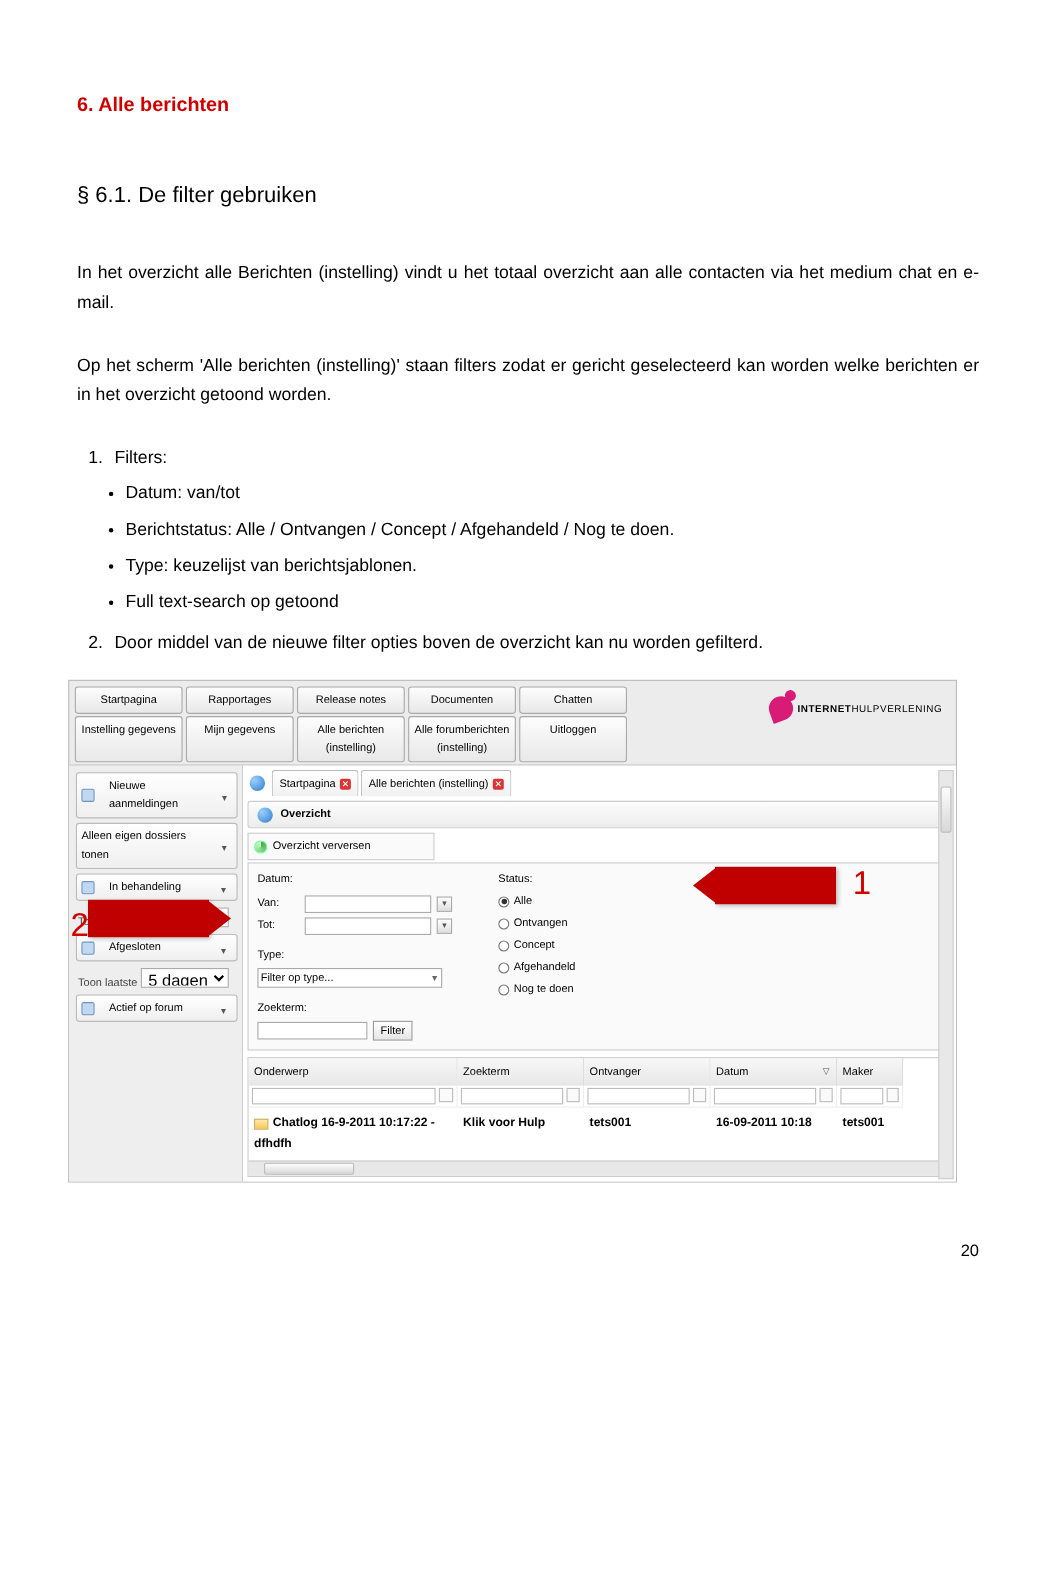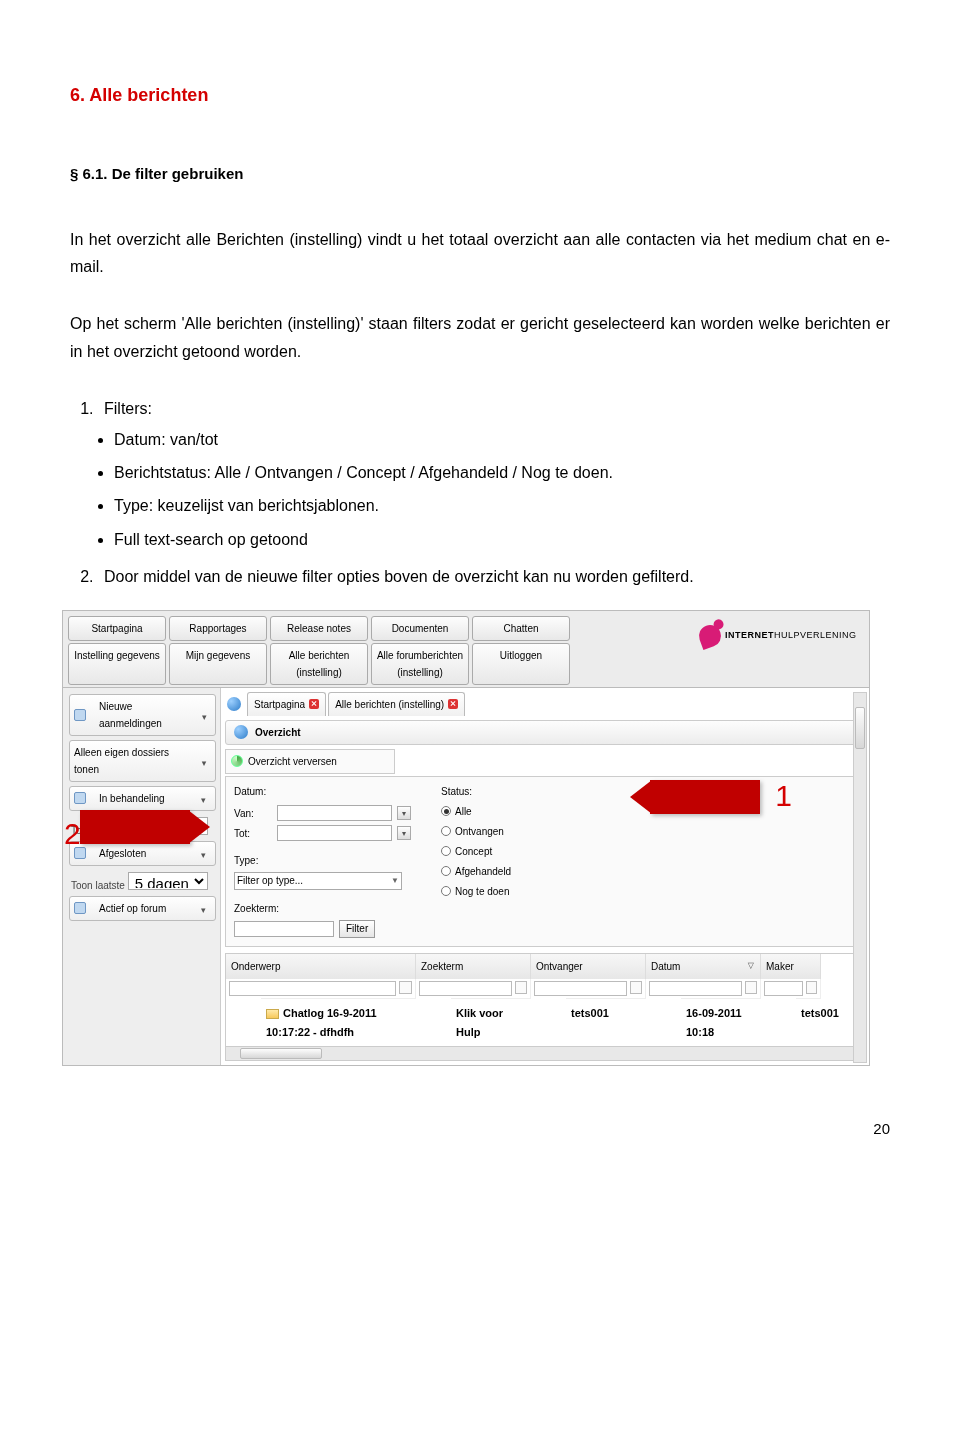--- a/index.html
+++ b/index.html
@@ -13,22 +13,22 @@
     background: #fff;
     width: 960px;
   }
   h2.title {
     color: #d40000;
     font-weight: bold;
     font-size: 18px;
     margin: 0 0 50px 0;
   }
   h3.subhead {
-    font-weight: bold;
-    font-size: 15px;
+    font-weight: normal;
+    font-size: 20px;
     margin: 0 0 40px 0;
   }
   p.body-text {
     text-align: justify;
     margin: 0 0 30px 0;
   }
   ol.num-list { margin: 0 0 10px 28px; padding: 0; }
   ol.num-list > li { margin: 0 0 5px 0; padding-left: 6px; }
   ul.bullets { list-style: disc; margin: 4px 0 10px 10px; padding: 0; }
   ul.bullets li { margin: 0 0 6px 0; }
@@ -116,21 +116,21 @@
   .refresh-bar {
     display:flex; align-items:center; gap:5px;
     border:1px solid #ccc; background:#fafafa;
     padding:3px 5px; margin-bottom:2px; width:170px;
   }
   .refresh-ic { width:12px; height:12px; border:1px solid #6f9; border-radius:50%; background:conic-gradient(#4a4,#cfc); }
 
   .filter-panel {
     border:1px solid #ccc; padding:6px 12px 8px 8px;
     background:#fafafa; margin-bottom:6px;
-    display:flex; gap:30px; align-items:flex-start;
+    display:flex; gap:42px; align-items:flex-start;
   }
   .fcol { display:flex; flex-direction:column; gap:3px; }
   .fldrow { display:flex; align-items:center; gap:5px; }
   .flabel { width:38px; }
   .finput { border:1px solid #aaa; background:#fff; height:16px; width:120px; }
   .finput.date { width:115px; }
   .fdrop { border:1px solid #aaa; background:#fff; height:18px; width:168px; font-size:10px; padding:0 2px; display:flex; align-items:center; justify-content:space-between; }
   .fdropchev { font-size:8px; color:#666; }
   .datebtn { width:14px; height:14px; border:1px solid #aaa; background:linear-gradient(#fff,#ddd); display:flex; align-items:center;justify-content:center;font-size:8px;color:#555; }
   .status-col .radio-row { display:flex; align-items:center; gap:4px; }
@@ -138,21 +138,21 @@
   .radio.sel::after{content:"";width:5px;height:5px;border-radius:50%;background:#333;}
   .filterbtn { border:1px solid #999; background:linear-gradient(#fff,#e5e5e5); padding:1px 6px; font-size:10px; height:18px; }
 
   .grid { border:1px solid #ccc; background:#fff; }
   .grid-head, .grid-filter, .grid-row { display:grid; grid-template-columns: 190px 115px 115px 115px 60px; }
   .grid-head div { background:linear-gradient(#f7f7f7,#e7e7e7); border-right:1px solid #ddd; padding:4px 5px; font-weight:normal; position:relative; }
   .sortmark { position:absolute; right:6px; top:5px; font-size:8px; color:#555;}
   .grid-filter div { padding:2px 3px; border-right:1px solid #eee; }
   .gf-in { width:100%; border:1px solid #bbb; height:15px; background:#fff; }
   .gf-ic { width:14px; height:13px; border:1px solid #bbb; background:#fafafa; margin-left:3px; }
-  .grid-row div { padding:5px 5px; border-top:1px solid #eee; font-weight:bold; font-size:11px;margin-left:35px; }
+  .grid-row div { padding:5px 5px; border-top:1px solid #eee; font-weight:bold; font-size:11px; }
   .msg-ic { width:13px; height:10px; background:linear-gradient(#ffe9a8,#f7c85a); border:1px solid #caa94b; display:inline-block; margin-right:4px; vertical-align:middle;}
   .scrollbar-v { position:absolute; right:2px; top:4px; bottom:2px; width:14px; background:#e8e8e8; border:1px solid #ccc; }
   .scrollbar-v::before { content:""; position:absolute; left:1px; right:1px; top:14px; height:40px; background:linear-gradient(#fdfdfd,#d7d7d7); border:1px solid #bbb; border-radius:2px; }
   .scrollbar-h { height:14px; background:#e8e8e8; border-top:1px solid #ccc; position:relative; }
   .scrollbar-h::before{content:"";position:absolute;top:1px;bottom:1px;left:14px;width:80px;background:linear-gradient(#fdfdfd,#d7d7d7);border:1px solid #bbb;border-radius:2px;}
 
   .callout {
     position:absolute;
     background:#c00000;
     box-shadow: 2px 2px 4px rgba(0,0,0,.25);

